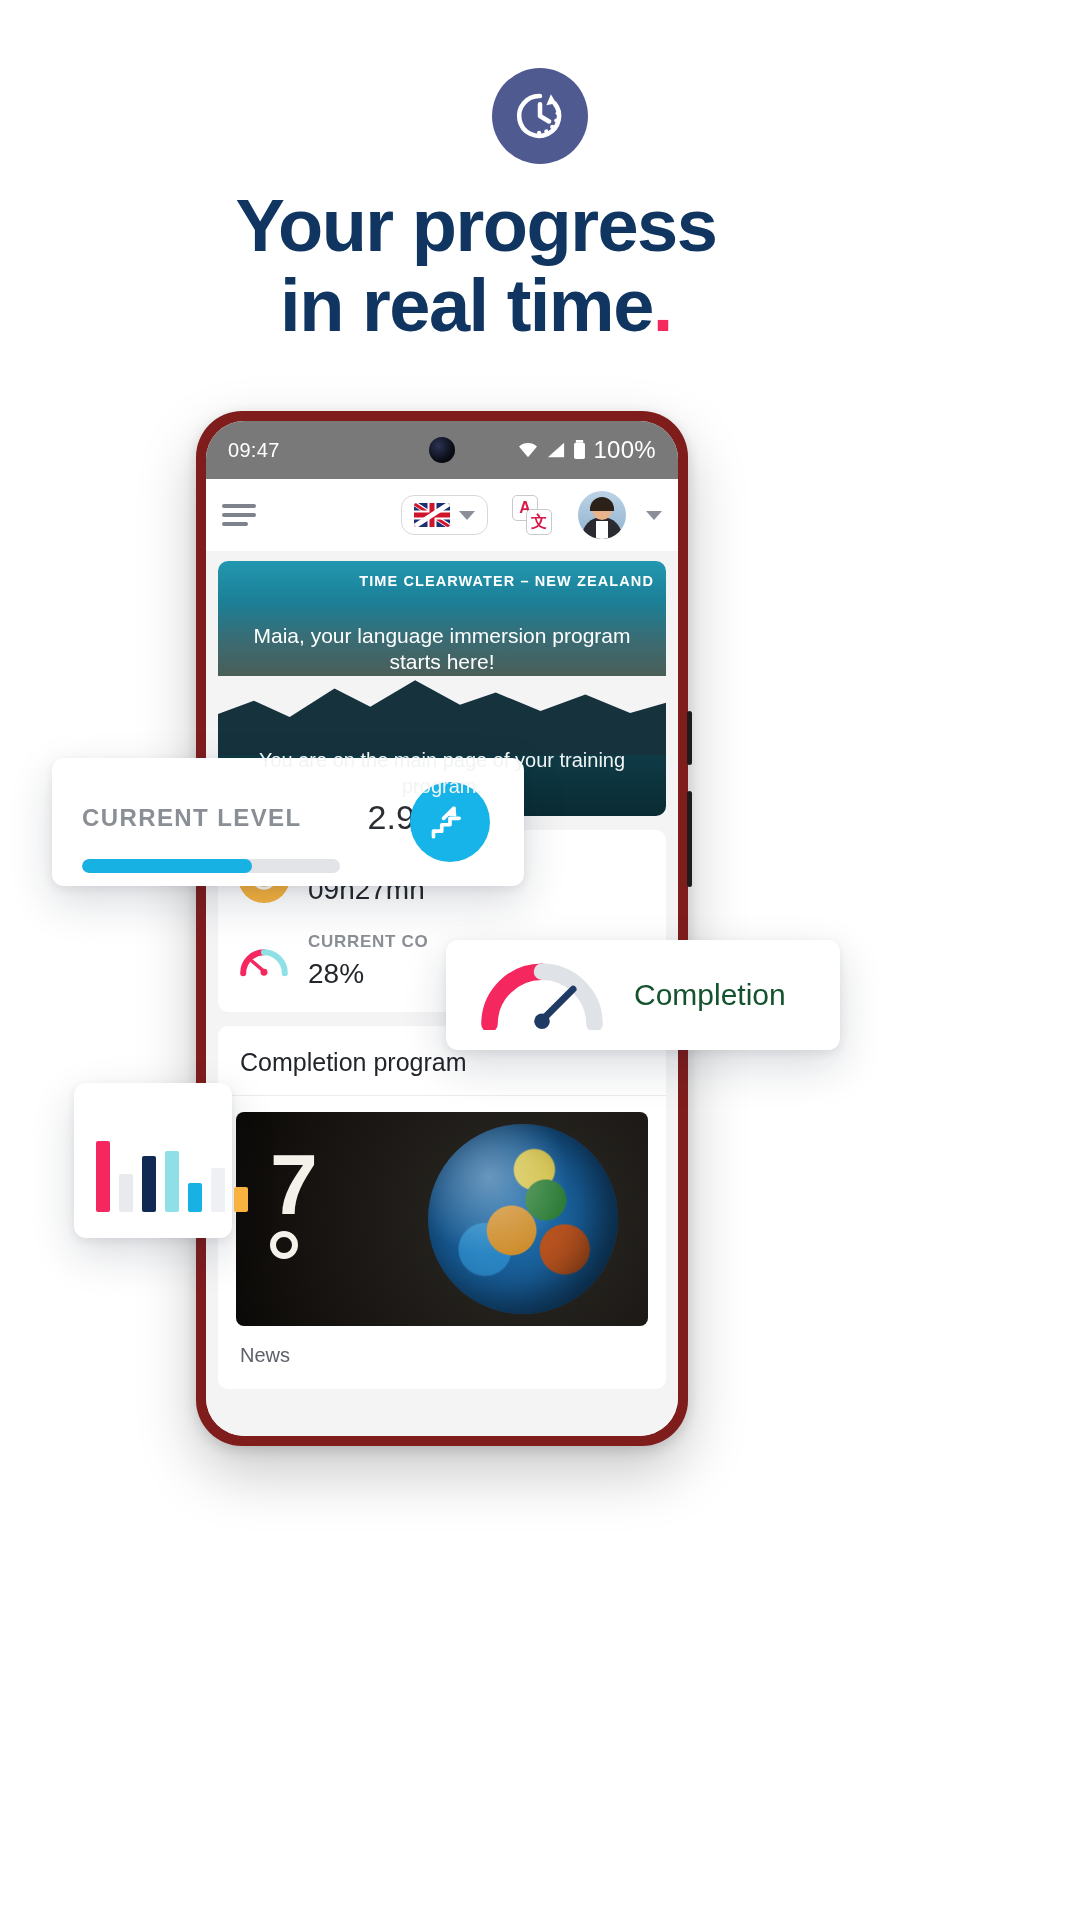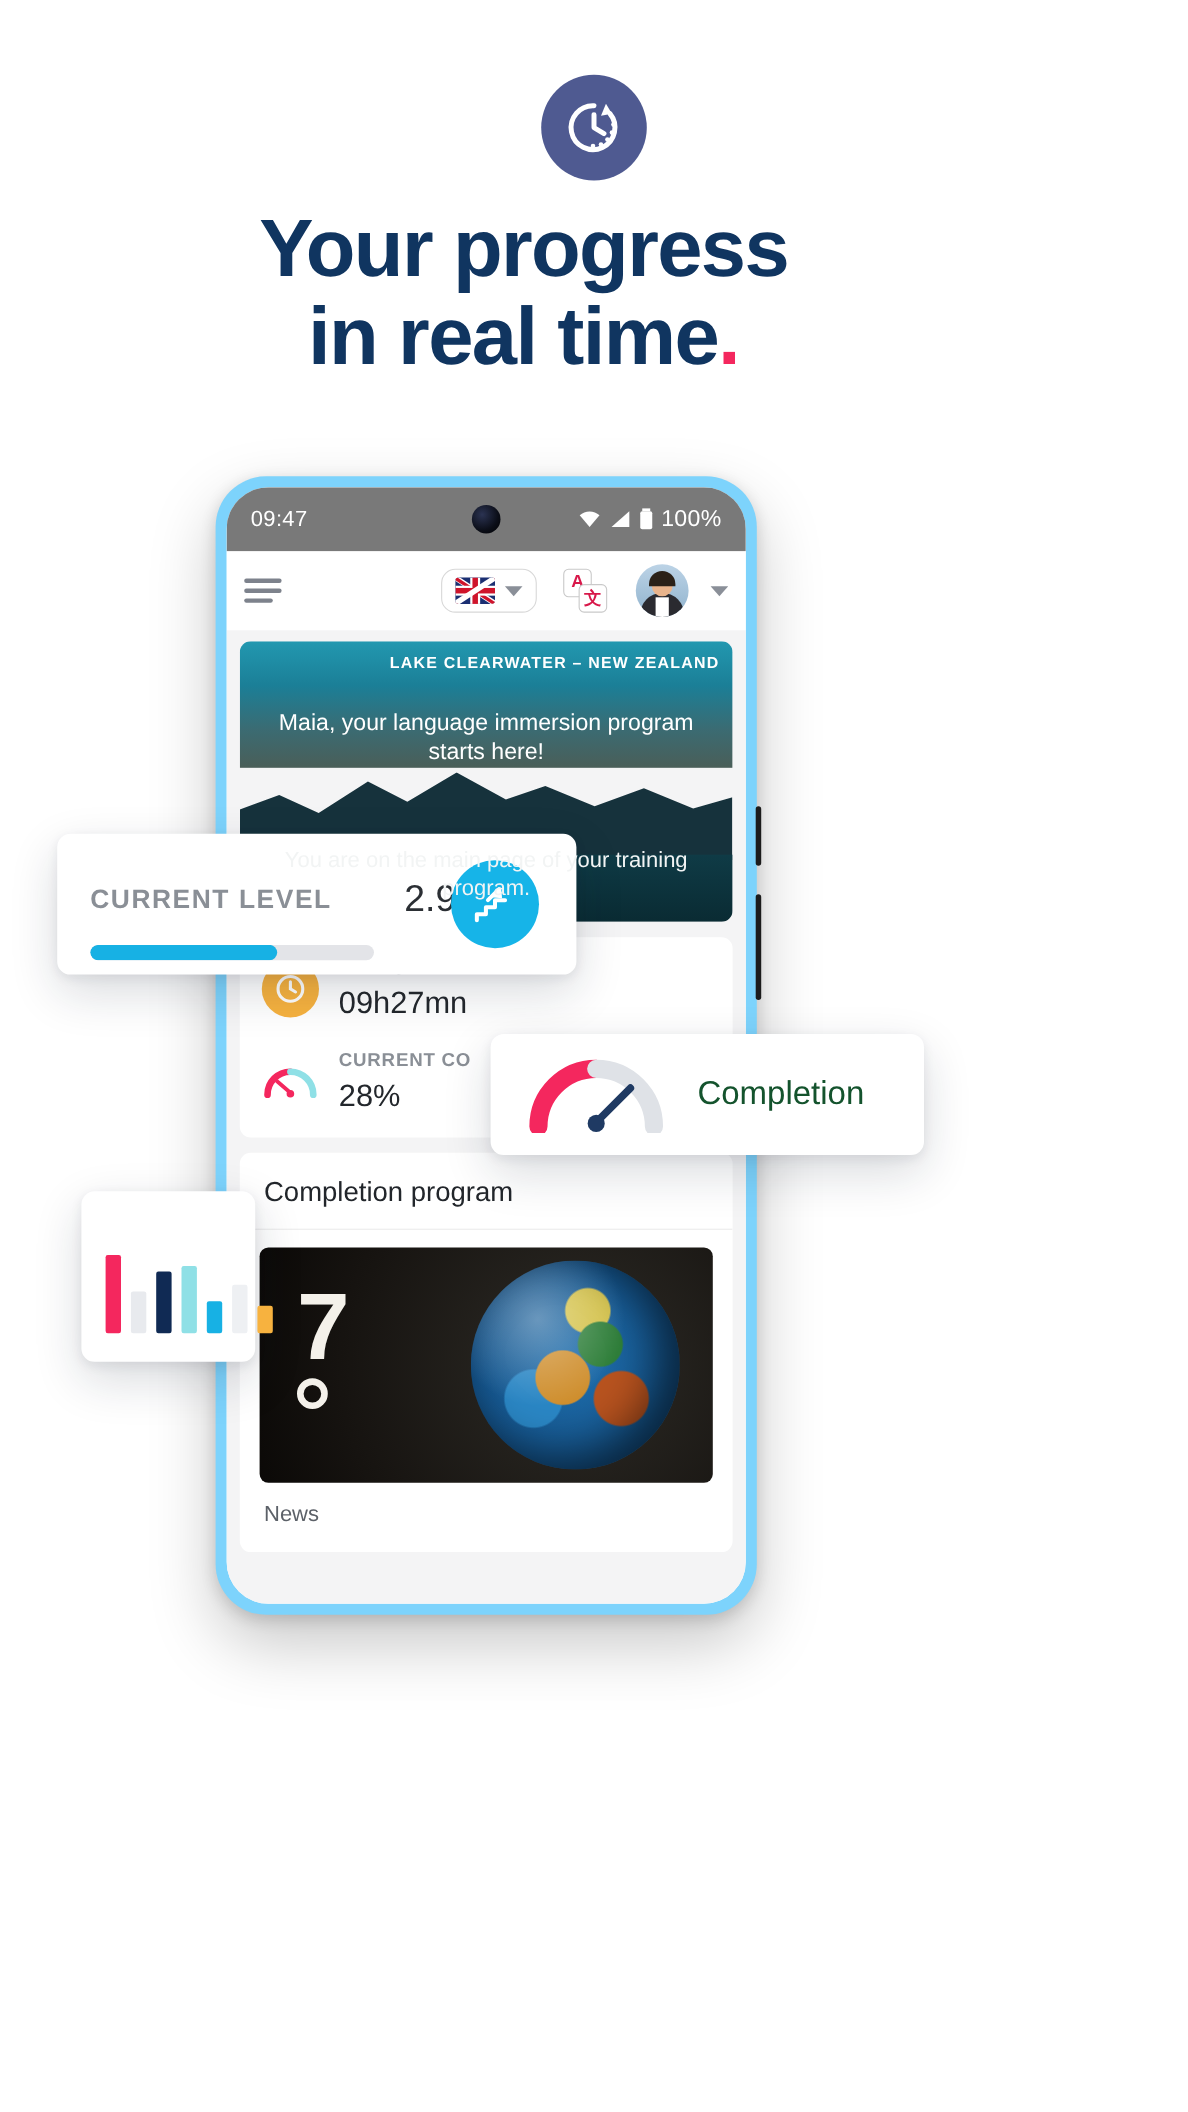--- a/index.html
+++ b/index.html
@@ -22,38 +22,38 @@
     position: absolute; left: 0; top: 186px; width: 952px;
     text-align: center;
     color: #103560;
     font-size: 74px; font-weight: 700; line-height: 1.08;
     letter-spacing: -1.5px;
   }
   .headline .dot { color: #f4275e; }
 
   
   .phone {
-    position: absolute; left: 196px; top: 433px;
+    position: absolute; left: 196px; top: 411px;
     width: 492px; height: 1035px;
     border-radius: 46px;
-    background: #7dd3fc;
+    background: #7f1d1d;
     padding: 10px;
     box-shadow: 0 26px 60px rgba(0,0,0,.22), 0 4px 14px rgba(0,0,0,.14);
   }
   .phone-inner {
     position: relative; width: 100%; height: 100%;
     border-radius: 38px; overflow: hidden; background: #fff;
   }
   
   .statusbar {
     position: relative; height: 58px; background: #797979;
     display: flex; align-items: center; justify-content: space-between;
     padding: 0 22px; color: #fff; font-size: 20px; letter-spacing: .3px;
   }
-  .status-right { display: flex; align-items: center; gap: 7px; font-size: 21px; }
+  .status-right { display: flex; align-items: center; gap: 7px; font-size: 24px; }
   .punch-hole {
     position: absolute; left: 50%; top: 50%; transform: translate(-50%,-50%);
     width: 26px; height: 26px; border-radius: 50%;
     background: radial-gradient(circle at 36% 34%, #2b3352 0%, #0b0e18 60%, #000 100%);
   }
 
   
   .app-header {
     height: 72px; background: #fff; display: flex; align-items: center;
     padding: 0 16px; gap: 10px;
@@ -283,21 +283,21 @@
         </div>
         <span class="hdr-caret"></span>
       </div>
 
       <div class="screen-body">
 
         <div class="hero-card">
           <div class="hero-sky"></div>
           <div class="hero-mtn"></div>
           <div class="hero-lake"></div>
-          <div class="hero-place">LAKE CLEARWATER – NEW ZEALAND</div>
+          <div class="hero-place">TIME CLEARWATER – NEW ZEALAND</div>
           <div class="hero-title">Maia, your language immersion program starts here!</div>
           <div class="hero-sub">You are on the main page of your training program.</div>
         </div>
 
         <div class="stats-card">
           <div class="stat-row">
             <div class="stat-ico time">
               <svg width="30" height="30" viewBox="0 0 32 32">
                   <circle cx="16" cy="16" r="12" fill="none" stroke="#fff" stroke-width="3"></circle>
                   <path d="M16 9 L16 16 L21 19" fill="none" stroke="#fff" stroke-width="3" stroke-linecap="round"></path>

